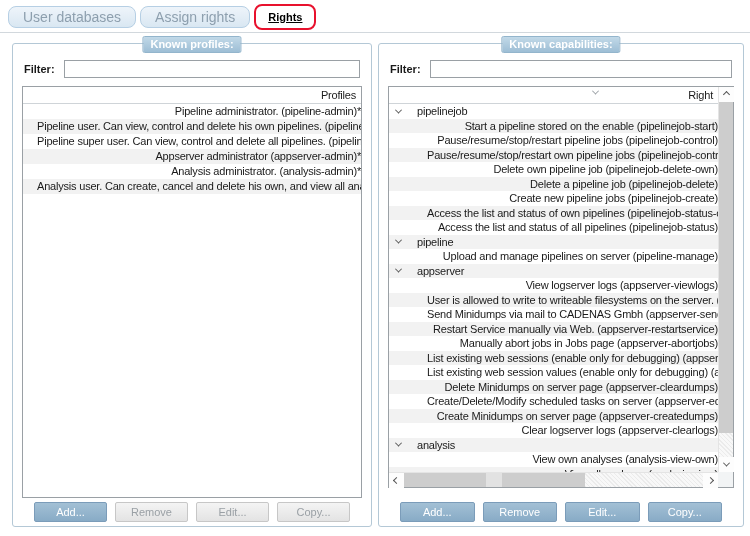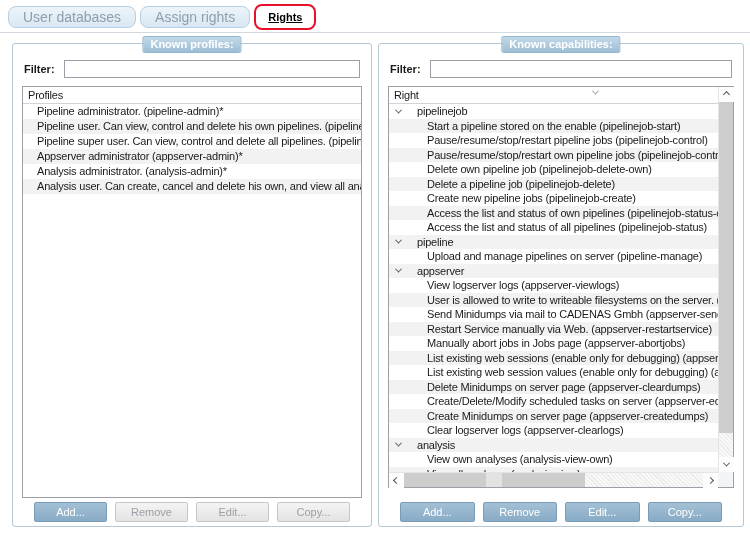--- a/index.html
+++ b/index.html
@@ -27,21 +27,21 @@
            background:linear-gradient(#c2d9e8,#9dbed5); border:1px solid #93b5cc;
            border-radius:2px; color:#fff; font-weight:bold; font-size:11px;
            line-height:13px; padding:1px 7px; white-space:nowrap; }
 
   .filter-row { display:flex; align-items:center; gap:9px; margin:16px 2px 0; height:18px;border-radius:7px; }
   .filter-row label { font-size:11px; font-weight:bold; color:#1a1a1a; }
   .filter-row input { flex:1; height:18px; border:1px solid #9aa0a5; background:#fff;
                       padding:0 4px; font-size:11px; font-family:inherit; }
 
   .list { border:1px solid #9aa0a5; background:#fff; font-size:11px; color:#1a1a1a;
-          letter-spacing:-0.2px; margin-top:8px; }
+          letter-spacing:-0.2px; margin-top:8px;text-align:right; }
   .list-header { height:17px; line-height:16px; padding:0 5px; background:#fff;
                  border-bottom:1px solid #cfd4d8; position:relative; flex:none; }
 
   
   .llist { height:412px; overflow:hidden; }
   .lrow { height:15px; line-height:15px; padding-left:14px; white-space:nowrap;
           overflow:hidden; }
   .lrow:nth-child(even) { background:#f2f2f2; }
 
   

